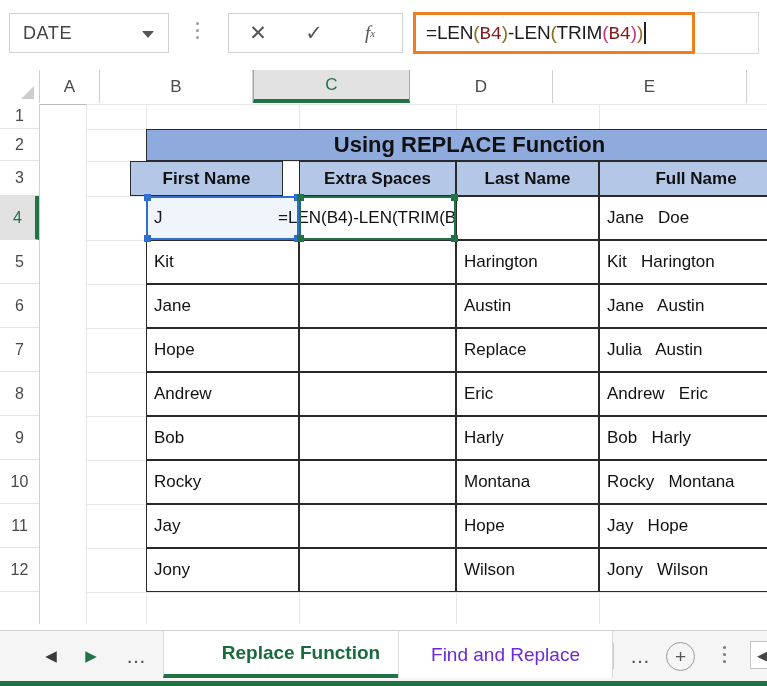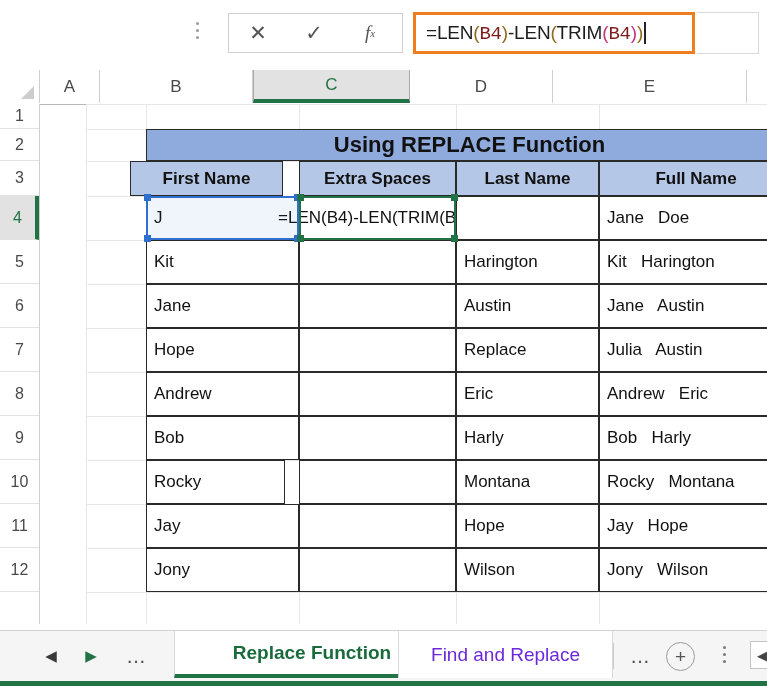--- a/index.html
+++ b/index.html
@@ -327,20 +327,24 @@
     border-radius: 3px;
   }
 </style>
 </head>
 <body>
 
 <div id="app">
 
   <div class="fbar">
 
+    <div class="namebox">
+      <span class="namebox-text">DATE</span>
+      <span class="namebox-caret"></span>
+    </div>
 
     <div class="vdots">
       <i></i>
         <i></i>
         <i></i>
     </div>
 
     <div class="fbtns">
       <div class="fbtn cancel">✕</div>
       <div class="fbtn enter">✓</div>
@@ -476,21 +480,21 @@
         <div class="cell" style="left: 370px; top: 224px; width: 143px; height: 44px;"><span>Replace</span></div>
         <div class="cell" style="left: 513px; top: 224px; width: 194px; height: 44px;"><span>Julia   Austin</span></div>
         <div class="cell" style="left: 60px; top: 268px; width: 153px; height: 44px;"><span>Andrew</span></div>
         <div class="cell blank" style="left: 213px; top: 268px; width: 157px; height: 44px;"><span></span></div>
         <div class="cell" style="left: 370px; top: 268px; width: 143px; height: 44px;"><span>Eric</span></div>
         <div class="cell" style="left: 513px; top: 268px; width: 194px; height: 44px;"><span>Andrew   Eric</span></div>
         <div class="cell" style="left: 60px; top: 312px; width: 153px; height: 44px;"><span>Bob</span></div>
         <div class="cell blank" style="left: 213px; top: 312px; width: 157px; height: 44px;"><span></span></div>
         <div class="cell" style="left: 370px; top: 312px; width: 143px; height: 44px;"><span>Harly</span></div>
         <div class="cell" style="left: 513px; top: 312px; width: 194px; height: 44px;"><span>Bob   Harly</span></div>
-        <div class="cell" style="left: 60px; top: 356px; width: 139px; height: 44px;"><span>Rocky</span></div>
+        <div class="cell" style="left: 60px; top: 356px; width: 153px; height: 44px;"><span>Rocky</span></div>
         <div class="cell blank" style="left: 213px; top: 356px; width: 157px; height: 44px;"><span></span></div>
         <div class="cell" style="left: 370px; top: 356px; width: 143px; height: 44px;"><span>Montana</span></div>
         <div class="cell" style="left: 513px; top: 356px; width: 194px; height: 44px;"><span>Rocky   Montana</span></div>
         <div class="cell" style="left: 60px; top: 400px; width: 153px; height: 44px;"><span>Jay</span></div>
         <div class="cell blank" style="left: 213px; top: 400px; width: 157px; height: 44px;"><span></span></div>
         <div class="cell" style="left: 370px; top: 400px; width: 143px; height: 44px;"><span>Hope</span></div>
         <div class="cell" style="left: 513px; top: 400px; width: 194px; height: 44px;"><span>Jay   Hope</span></div>
         <div class="cell" style="left: 60px; top: 444px; width: 153px; height: 44px;"><span>Jony</span></div>
         <div class="cell blank" style="left: 213px; top: 444px; width: 157px; height: 44px;"><span></span></div>
         <div class="cell" style="left: 370px; top: 444px; width: 143px; height: 44px;"><span>Wilson</span></div>
@@ -511,21 +515,21 @@
         </div>
       </div>
   </div>
 
   <div class="tabbar">
     <div class="navarr prev">◀</div>
     <div class="navarr next">▶</div>
     <div class="ellip left">…</div>
 
     <div id="tabs">
-        <div class="tab active" style="left: 174px; width: 276px;">
+        <div class="tab active" style="left: 163px; width: 276px;">
           <span>Replace Function</span>
         </div>
         <div class="tab" style="left: 398px; width: 215px;">
           <span>Find and Replace</span>
         </div>
       </div>
 
     <div class="tabsep" style="left:613px"></div>
     <div class="ellip right">…</div>
 

